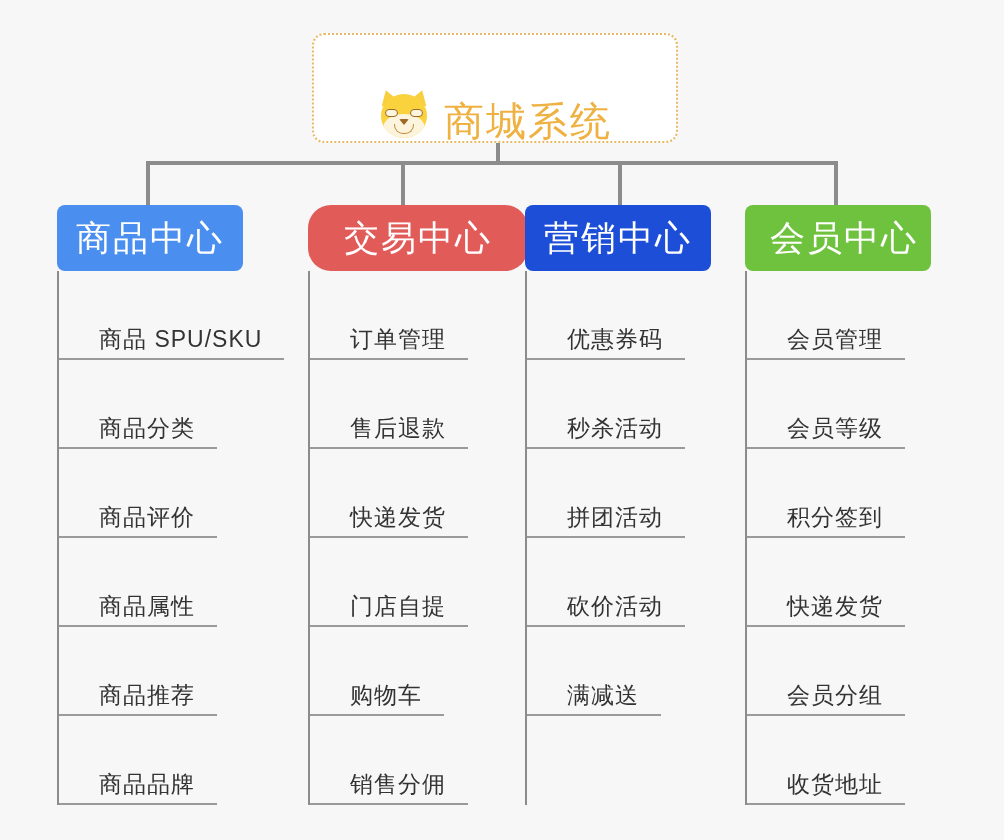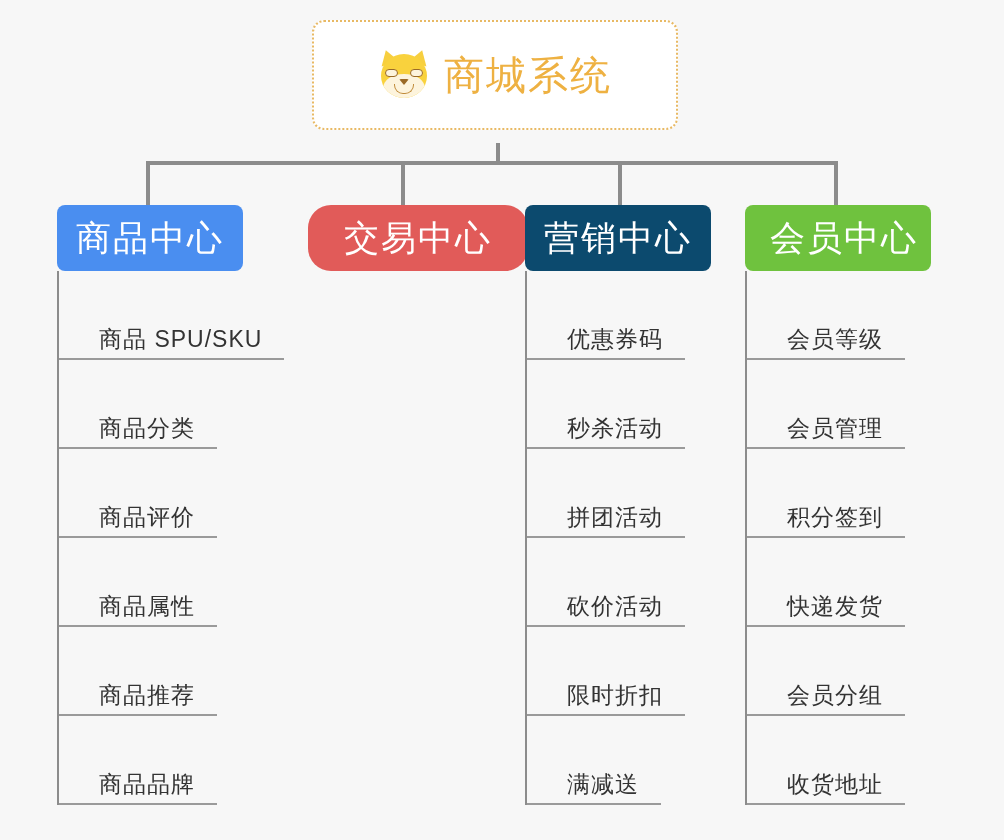--- a/index.html
+++ b/index.html
@@ -18,29 +18,29 @@
   #mindmap {
     position: relative;
     width: 1004px;
     height: 840px;
   }
 
   
   .root-node {
     position: absolute;
     left: 312px;
-    top: 20px;
+    top: 33px;
     width: 366px;
     height: 110px;
     background: #ffffff;
     border: 2px dotted #e8b964;
     border-radius: 12px;
     box-sizing: border-box;
     display: flex;
-    align-items: center;
+    align-items: flex-end;
     justify-content: center;
     gap: 14px;
   }
   .root-title {
     font-size: 40px;
     color: #eeb142;
     letter-spacing: 2px;
     line-height: 1;
     white-space: nowrap;
   }
@@ -241,56 +241,74 @@
           <div class="leaf">
             <span class="leaf-inner">商品推荐</span>
           </div>
           <div class="leaf">
             <span class="leaf-inner">商品品牌</span>
           </div>
         </div>
       </div>
       <div class="column" style="left: 308px; width: 186px;">
         <div class="cat-header" style="background: rgb(225, 91, 89); width: 220px; border-radius: 23px;">交易中心</div>
-      </div>
-      <div class="column" style="left: 525px; width: 186px;">
-        <div class="cat-header" style="background: #0c4a6e; width: 186px;">营销中心</div>
         <div class="leaf-list">
           <div class="spine" style="height: 534px;"></div>
           <div class="leaf">
+            <span class="leaf-inner">订单管理</span>
+          </div>
+          <div class="leaf">
+            <span class="leaf-inner">售后退款</span>
+          </div>
+          <div class="leaf">
+            <span class="leaf-inner">快递发货</span>
+          </div>
+          <div class="leaf">
+            <span class="leaf-inner">门店自提</span>
+          </div>
+          <div class="leaf">
+            <span class="leaf-inner">购物车</span>
+          </div>
+          <div class="leaf">
+            <span class="leaf-inner">销售分佣</span>
+          </div>
+        </div>
+      </div>
+      <div class="column" style="left: 525px; width: 186px;">
+        <div class="cat-header" style="background: #1d4ed8; width: 186px;">营销中心</div>
+        <div class="leaf-list">
+          <div class="spine" style="height: 534px;"></div>
+          <div class="leaf">
             <span class="leaf-inner">优惠券码</span>
           </div>
           <div class="leaf">
             <span class="leaf-inner">秒杀活动</span>
           </div>
           <div class="leaf">
             <span class="leaf-inner">拼团活动</span>
           </div>
           <div class="leaf">
             <span class="leaf-inner">砍价活动</span>
-          </div>
-          <div class="leaf">
-            <span class="leaf-inner">限时折扣</span>
           </div>
           <div class="leaf">
             <span class="leaf-inner">满减送</span>
           </div>
         </div>
       </div>
       <div class="column" style="left: 745px; width: 186px;">
         <div class="cat-header" style="background: rgb(111, 194, 62); width: 186px; padding-left: 12px;">会员中心</div>
         <div class="leaf-list">
           <div class="spine" style="height: 534px;"></div>
           <div class="leaf">
+            <span class="leaf-inner">会员管理</span>
+          </div>
+          <div class="leaf">
             <span class="leaf-inner">会员等级</span>
           </div>
           <div class="leaf">
-            <span class="leaf-inner">会员管理</span>
-          </div>
-          <div class="leaf">
             <span class="leaf-inner">积分签到</span>
           </div>
           <div class="leaf">
             <span class="leaf-inner">快递发货</span>
           </div>
           <div class="leaf">
             <span class="leaf-inner">会员分组</span>
           </div>
           <div class="leaf">
             <span class="leaf-inner">收货地址</span>

